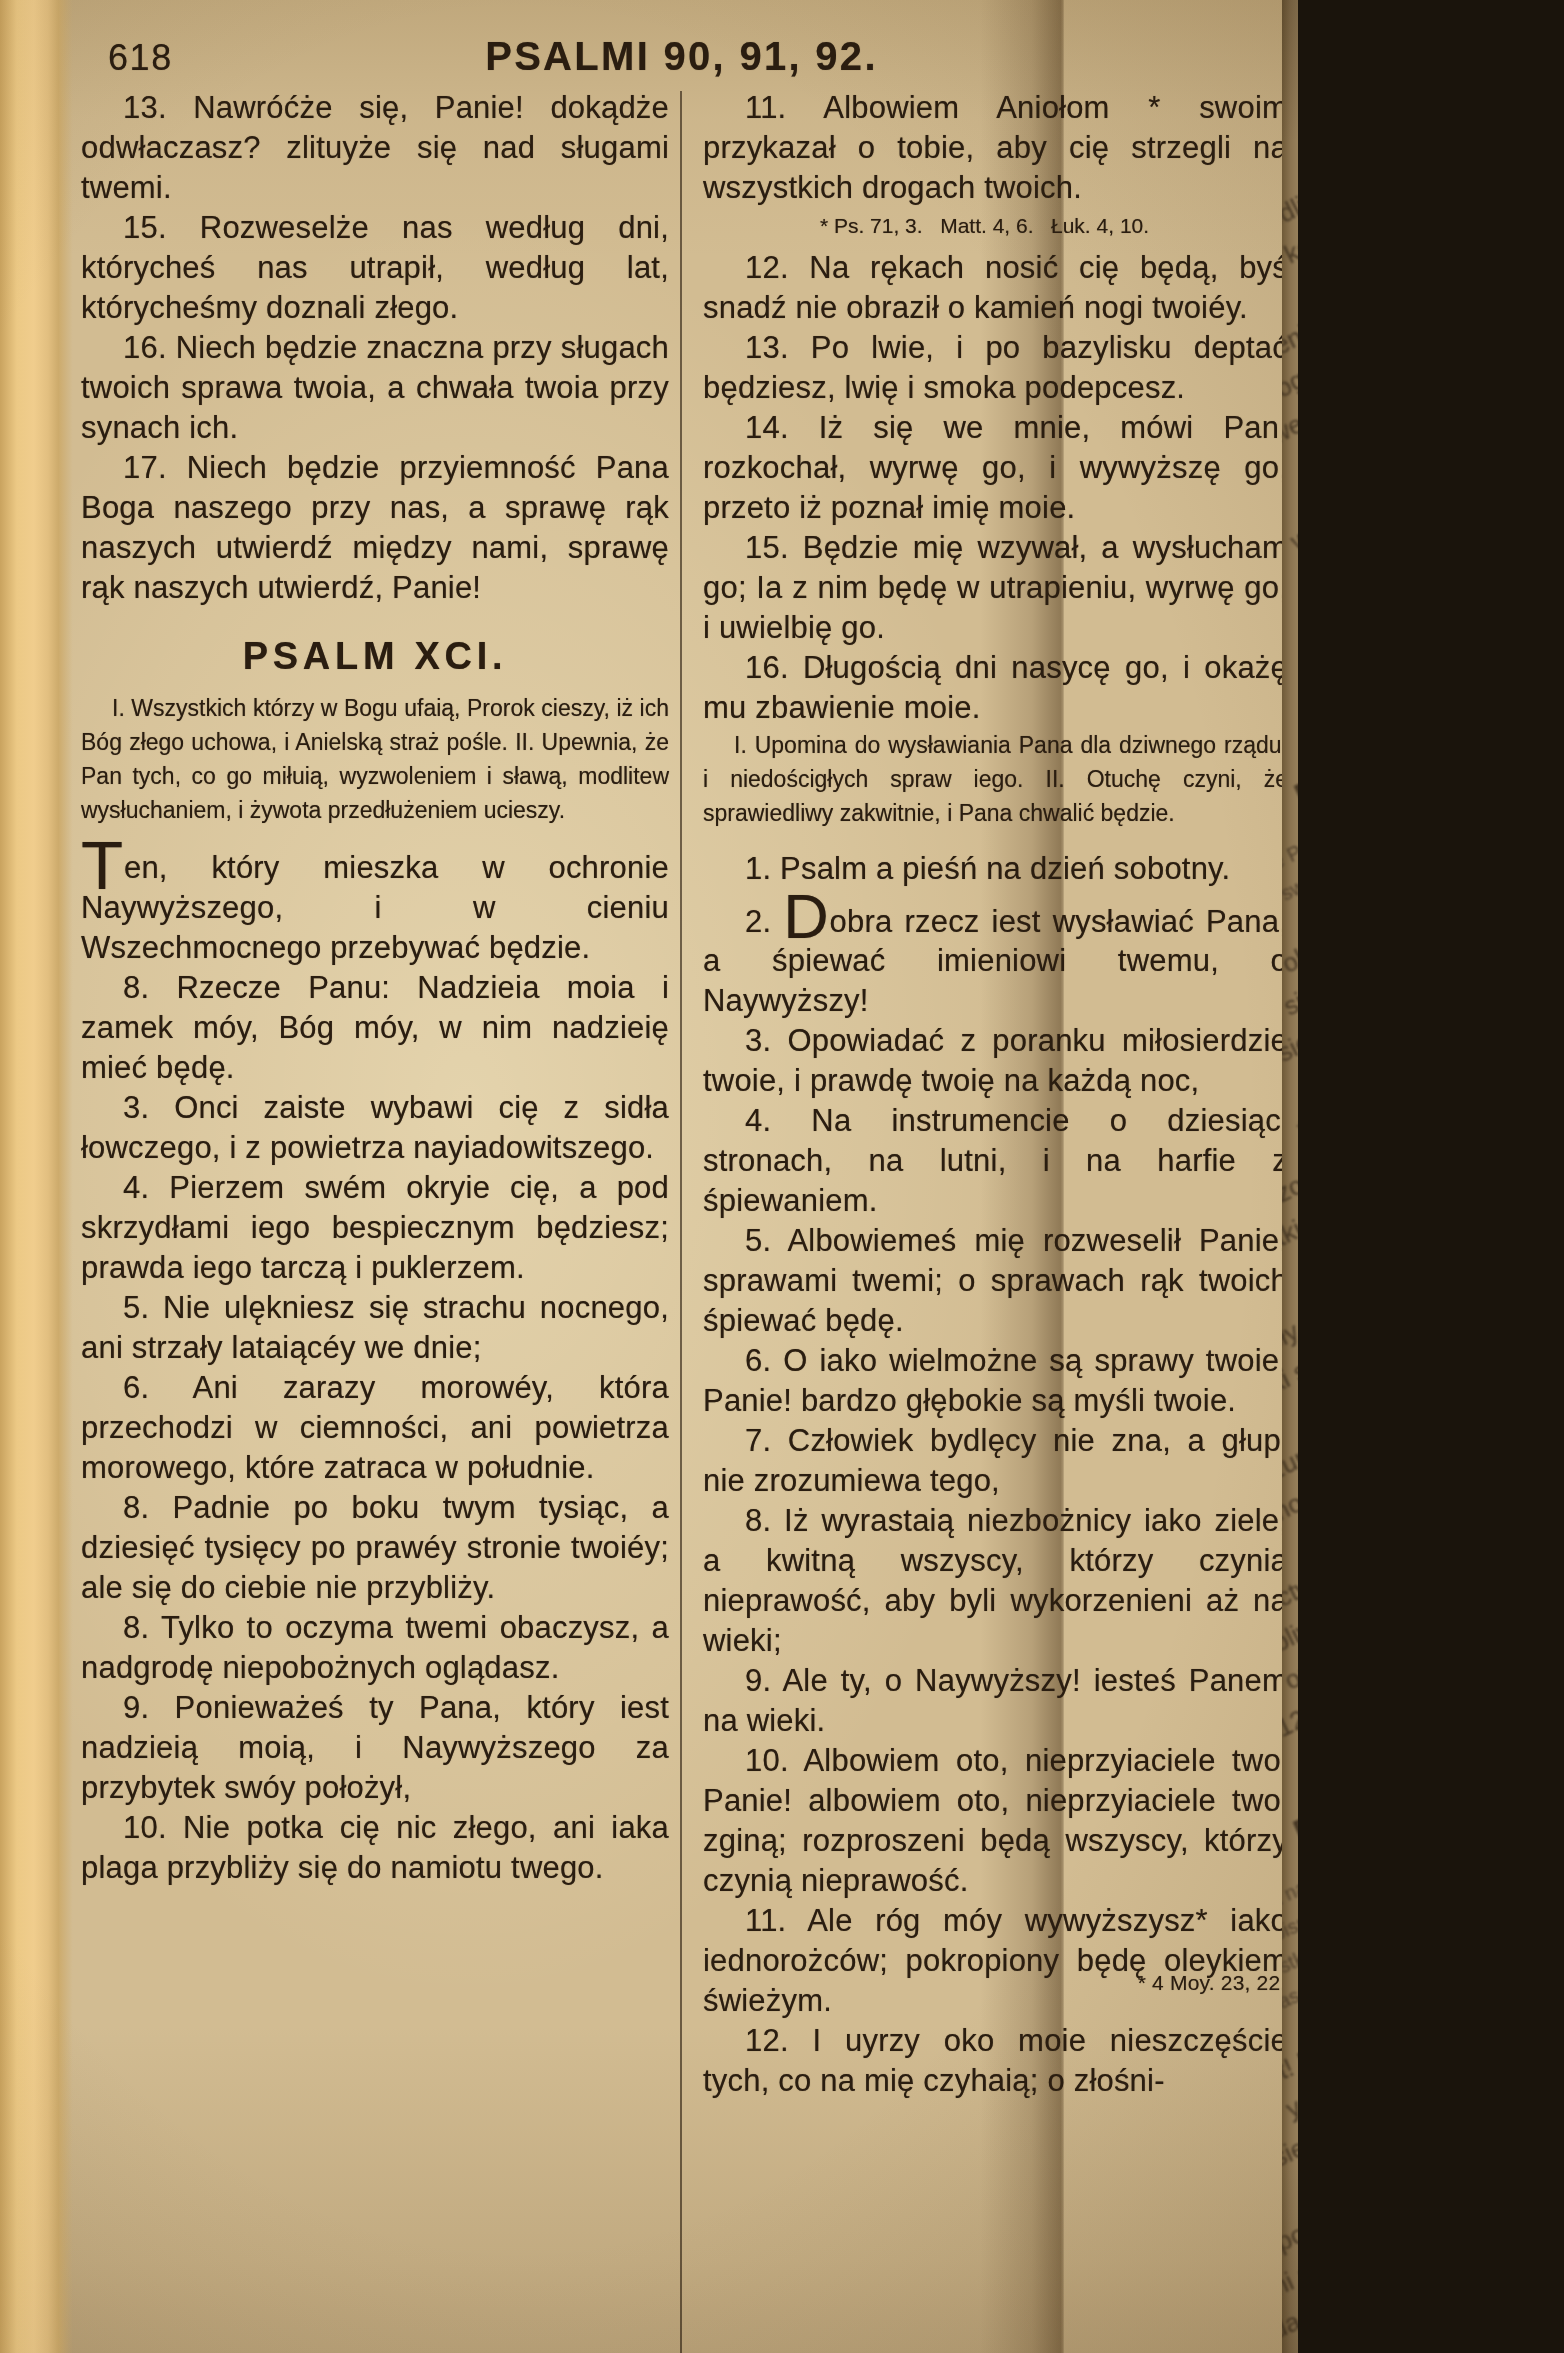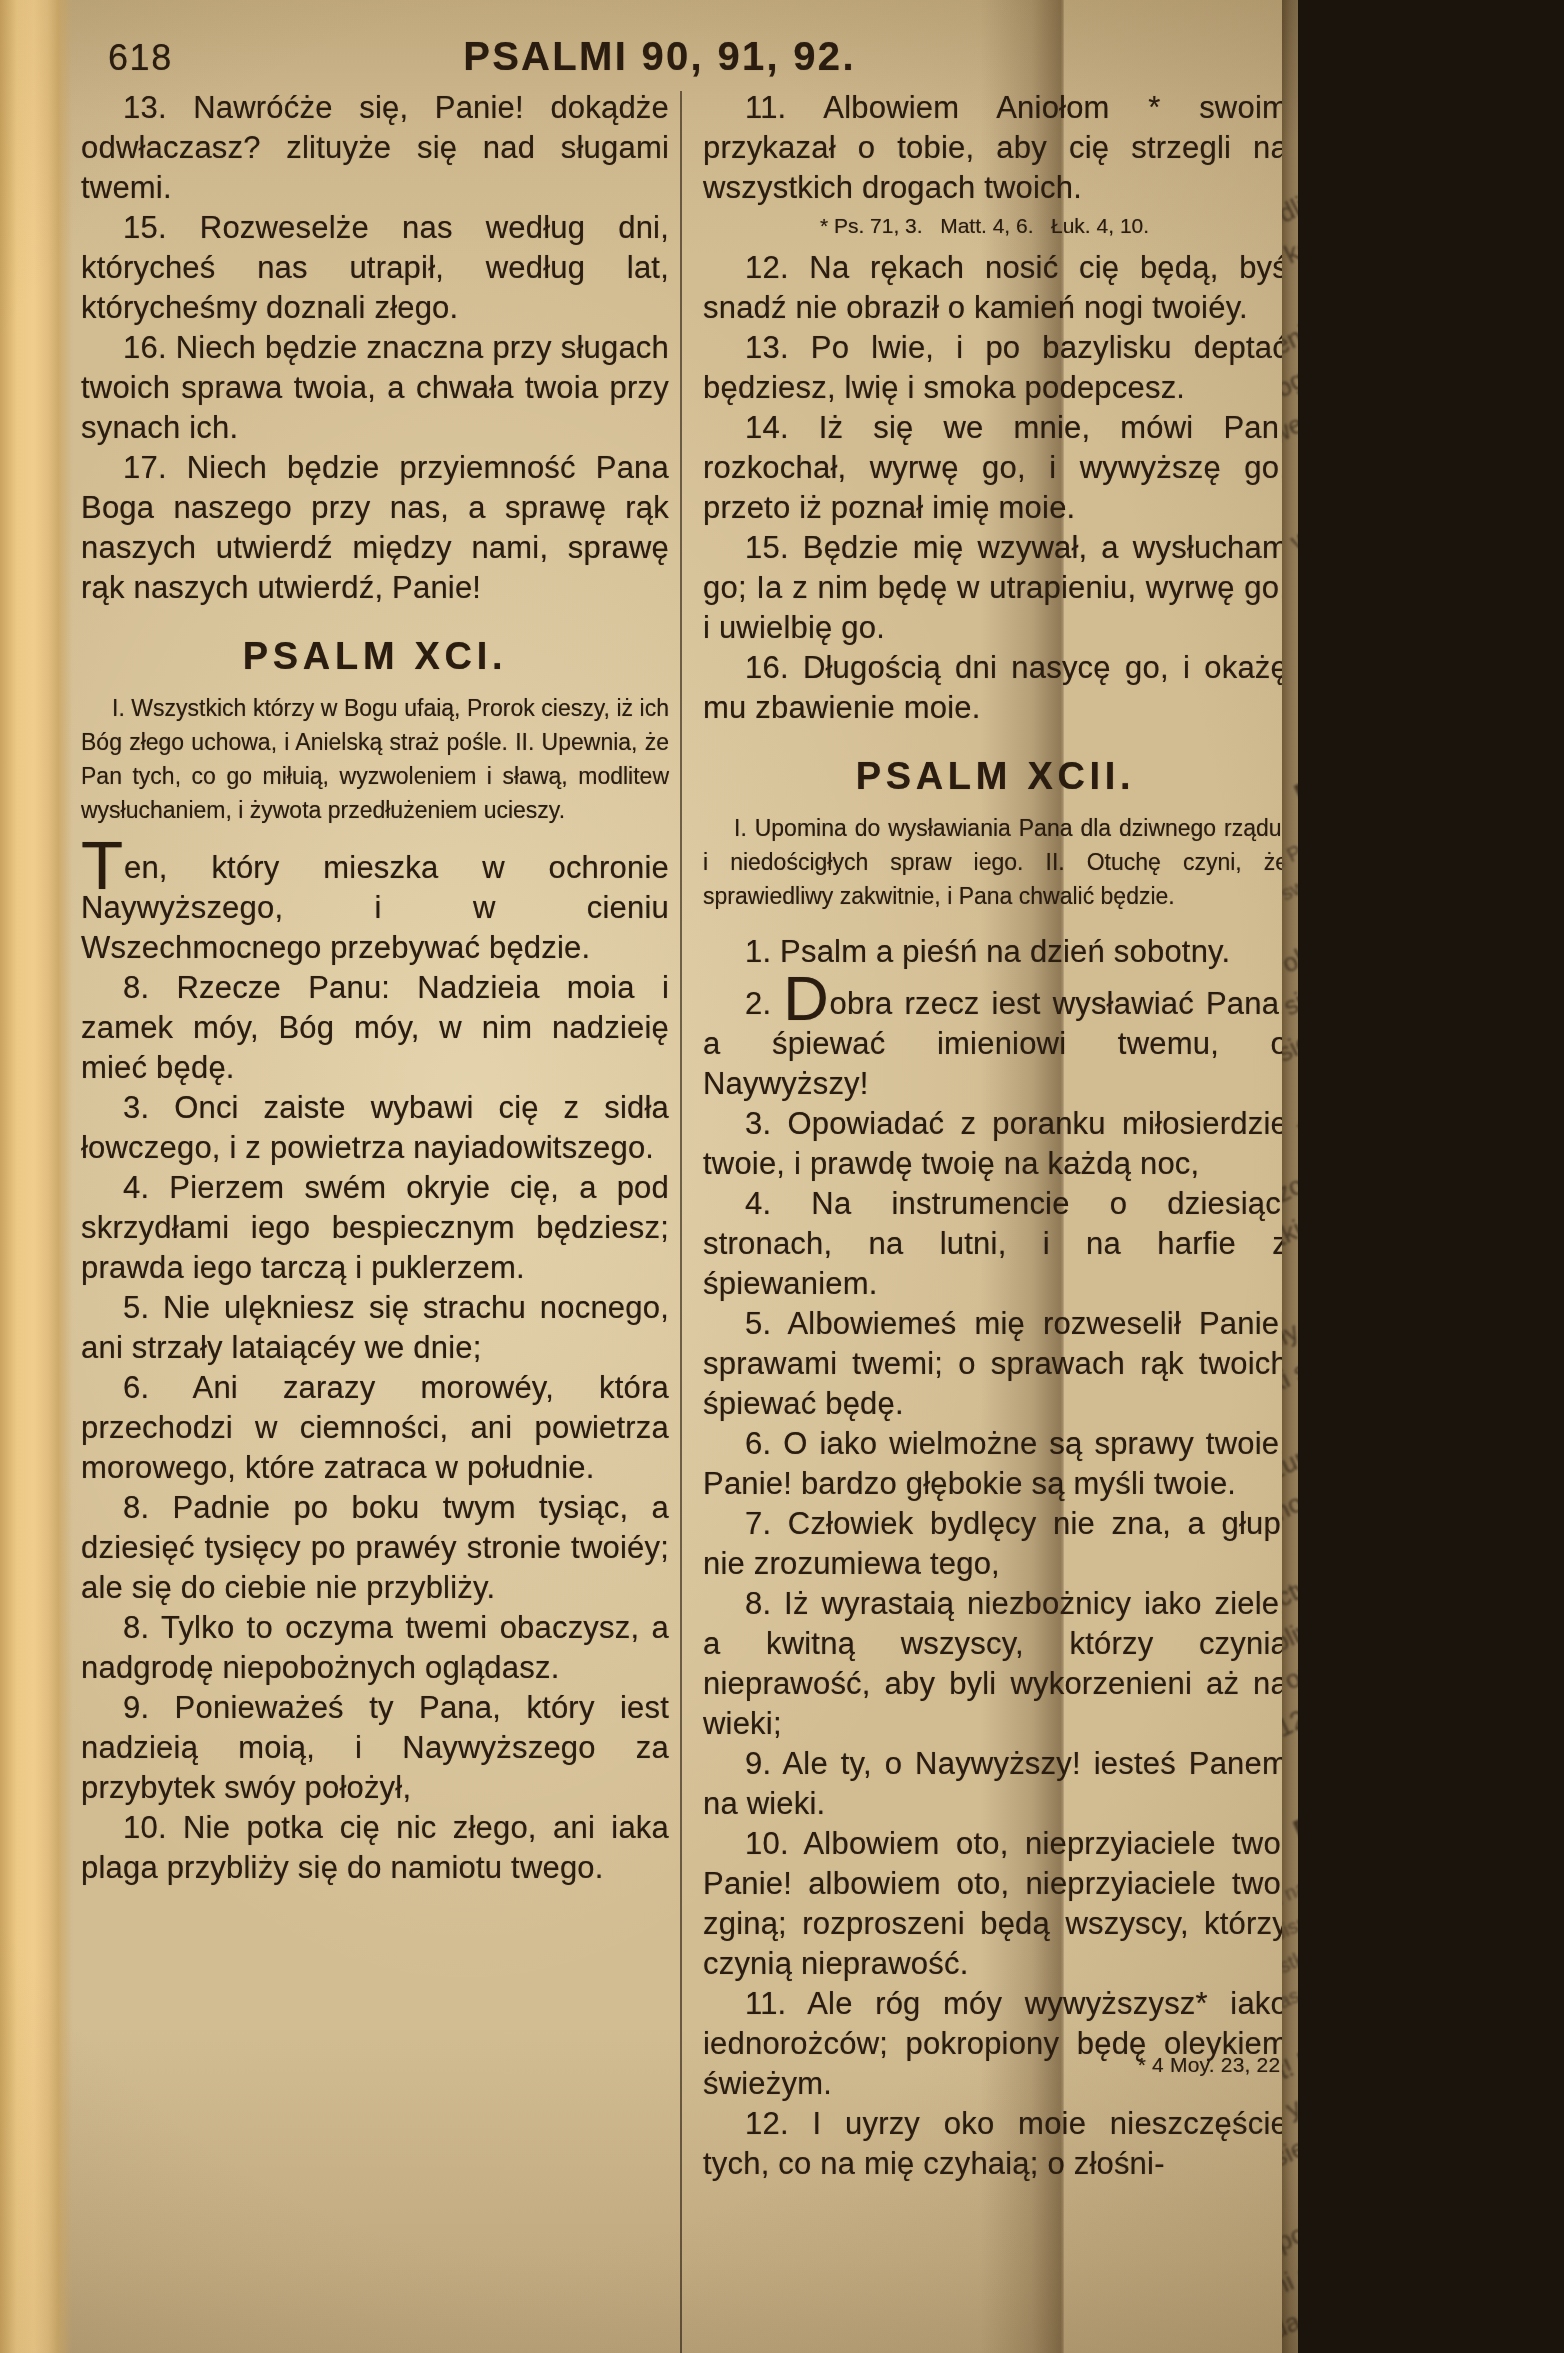--- a/index.html
+++ b/index.html
@@ -16,21 +16,21 @@
       linear-gradient(90deg, #c9a35f 0%, #ecc985 1.3%, #f0cd8d 2.6%, #e2bf80 3.7%, #cdab6c 4.5%, rgba(205,171,108,0) 5.6%),
       
       linear-gradient(180deg, rgba(120,88,38,0.20) 0%, rgba(120,88,38,0.06) 5%, rgba(0,0,0,0) 11%, rgba(0,0,0,0) 86%, rgba(96,66,26,0.14) 96%, rgba(88,60,24,0.22) 100%),
       
       radial-gradient(ellipse 743px 1174px at 36% 47%, rgba(255,246,212,0.40), rgba(255,246,212,0.13) 55%, rgba(0,0,0,0) 76%),
       #d2bc92;
   }
   
   .runhead{position:absolute;top:34px;left:0;width:1290px;height:55px;}
   .pagenum{position:absolute;left:108px;top:3.1px;font-size:36px;letter-spacing:1.6px;text-shadow:0 0 0.8px rgba(42,29,16,0.6);}
-  .headtitle{position:absolute;left:456px;top:0;width:407px;text-align:center;font-size:40px;font-weight:bold;letter-spacing:2.3px;text-shadow:0 0 0.8px rgba(42,29,16,0.5);}
+  .headtitle{position:absolute;left:478px;top:0;width:407px;text-align:center;font-size:40px;font-weight:bold;letter-spacing:2.3px;text-shadow:0 0 0.8px rgba(42,29,16,0.5);}
   
   .col{position:absolute;top:88px;text-shadow:0 0 0.8px rgba(42,29,16,0.55);}
   .col-left{left:81px;width:588px;}
   .col-right{left:703px;width:585px;}
   .divider{position:absolute;left:680px;top:91px;width:2.3px;height:2263px;background:rgba(42,29,15,0.62);filter:blur(0.4px);}
   .verse{margin:0;text-indent:42px;text-align:justify;font-size:31px;line-height:40px;letter-spacing:0.2px;}
   .verse.rel{position:relative;}
   .psalm-heading{margin:27px 0 12.5px;text-align:center;font-size:38px;font-weight:bold;letter-spacing:4.7px;text-indent:0;}
   .summary{margin:0 0 19px;text-indent:31px;text-align:justify;font-size:23px;line-height:34px;}
   .fnline{margin:1.6px 22px 7.8px 0;text-align:center;font-size:21px;line-height:31px;text-indent:0;white-space:pre;}
@@ -106,21 +106,20 @@
 
   <div class="col col-right">
     <p class="verse">11. Albowiem Aniołom * swoim przykazał o tobie, aby cię strzegli na wszystkich drogach twoich.</p>
     <p class="fnline">* Ps. 71, 3.   Matt. 4, 6.   Łuk. 4, 10.</p>
     <p class="verse">12. Na rękach nosić cię będą, byś snadź nie obraził o kamień nogi twoiéy.</p>
     <p class="verse">13. Po lwie, i po bazylisku deptać będziesz, lwię i smoka podepcesz.</p>
     <p class="verse">14. Iż się we mnie, mówi Pan, rozkochał, wyrwę go, i wywyższę go, przeto iż poznał imię moie.</p>
     <p class="verse">15. Będzie mię wzywał, a wysłucham go; Ia z nim będę w utrapieniu, wyrwę go, i uwielbię go.</p>
     <p class="verse">16. Długością dni nasycę go, i okażę mu zbawienie moie.</p>
 
-    <h2 class="psalm-heading">PSALM XCII.</h2>
     <p class="summary">I. Upomina do wysławiania Pana dla dziwnego rządu, i niedościgłych spraw iego. II. Otuchę czyni, że sprawiedliwy zakwitnie, i Pana chwalić będzie.</p>
 
     <p class="verse v1-92">1. Psalm a pieśń na dzień sobotny.</p>
     <p class="verse"><span>2. </span><span class="init init-d">D</span><span>obra rzecz iest wysławiać Pana, a śpiewać imieniowi twemu, o Naywyższy!</span></p>
     <p class="verse">3. Opowiadać z poranku miłosierdzie twoie, i prawdę twoię na każdą noc,</p>
     <p class="verse">4. Na instrumencie o dziesiąci stronach, na lutni, i na harfie z śpiewaniem.</p>
     <p class="verse">5. Albowiemeś mię rozweselił Panie! sprawami twemi; o sprawach rąk twoich śpiewać będę.</p>
     <p class="verse">6. O iako wielmożne są sprawy twoie, Panie! bardzo głębokie są myśli twoie.</p>
     <p class="verse">7. Człowiek bydlęcy nie zna, a głupi nie zrozumiewa tego,</p>
     <p class="verse">8. Iż wyrastaią niezbożnicy iako ziele, a kwitną wszyscy, którzy czynią nieprawość, aby byli wykorzenieni aż na wieki;</p>

